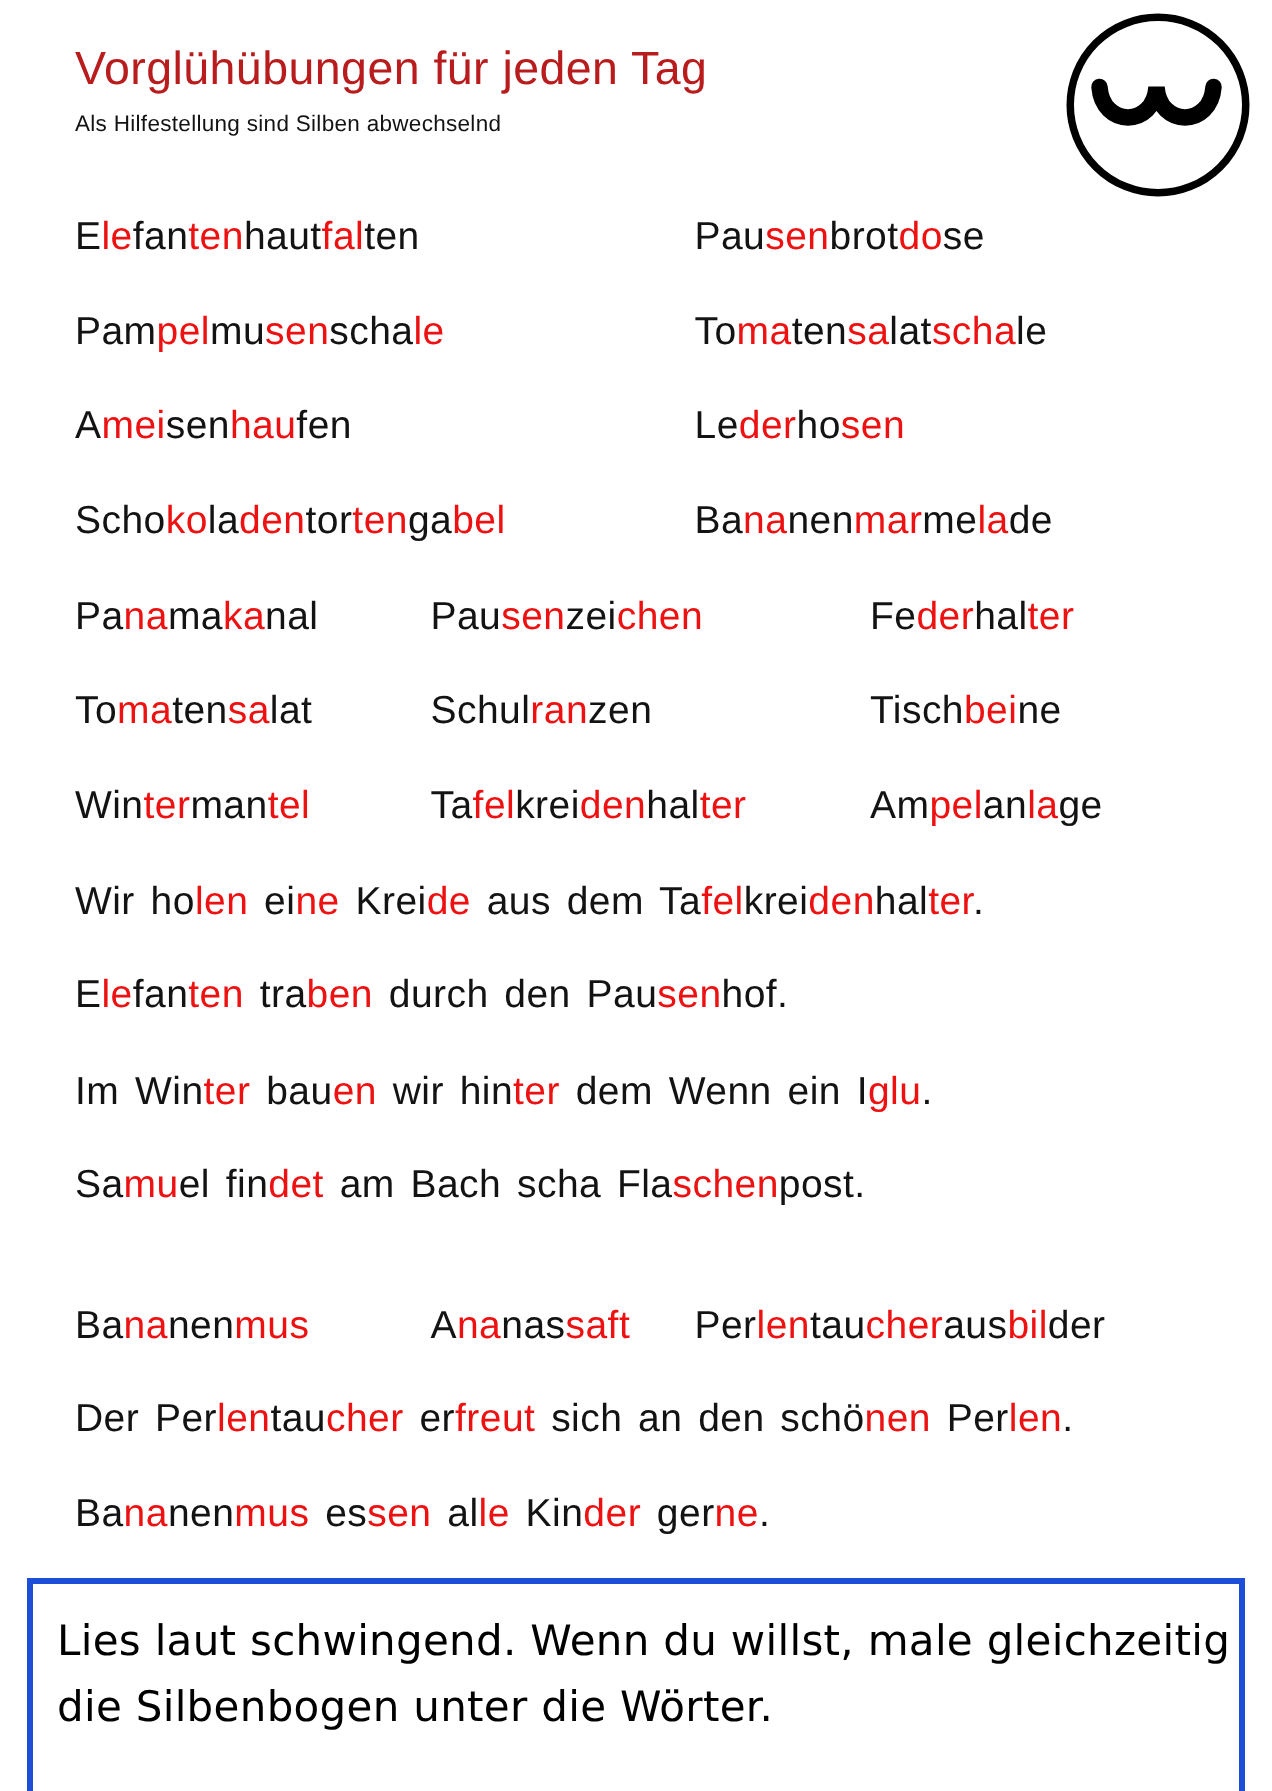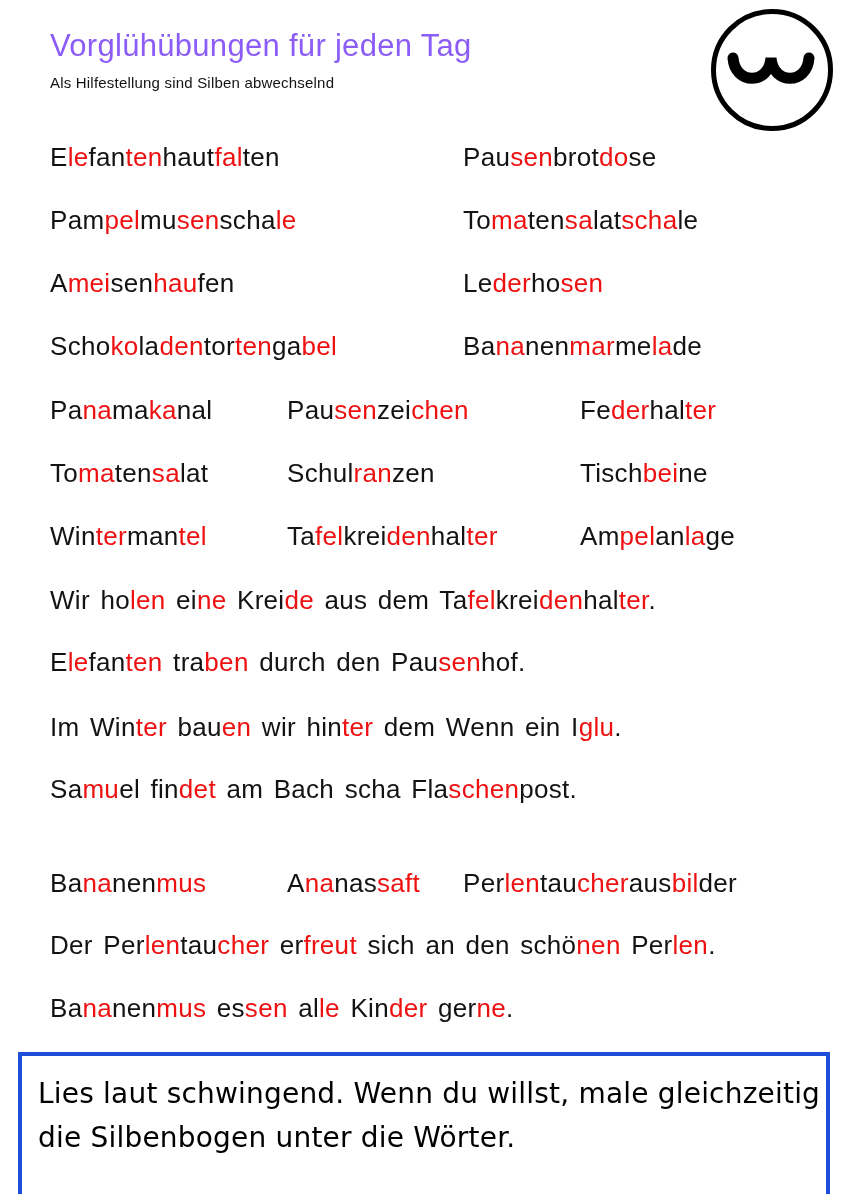--- a/index.html
+++ b/index.html
@@ -6,21 +6,21 @@
   .sheet{
     position:relative;
     width:848px;height:1194px;
     background:#ffffff;
     font-family:"Liberation Sans",sans-serif;
     overflow:hidden;
     color:#131313;
   }
   .title{
     position:absolute;left:50px;top:28px;
-    font-size:31px;letter-spacing:.3px;color:#8b5cf6;
+    font-size:31px;letter-spacing:.3px;color:#b91c1c;
   }
   .subtitle{
     position:absolute;left:50px;top:70px;
     font-size:15px;line-height:26px;letter-spacing:.2px;color:#131313;
   }
   .logo{position:absolute;left:706px;top:4px;width:132px;height:132px;}
   .line{
     position:absolute;left:0;width:848px;height:34px;
     font-size:26px;line-height:34px;white-space:pre;letter-spacing:.3px;
   }

